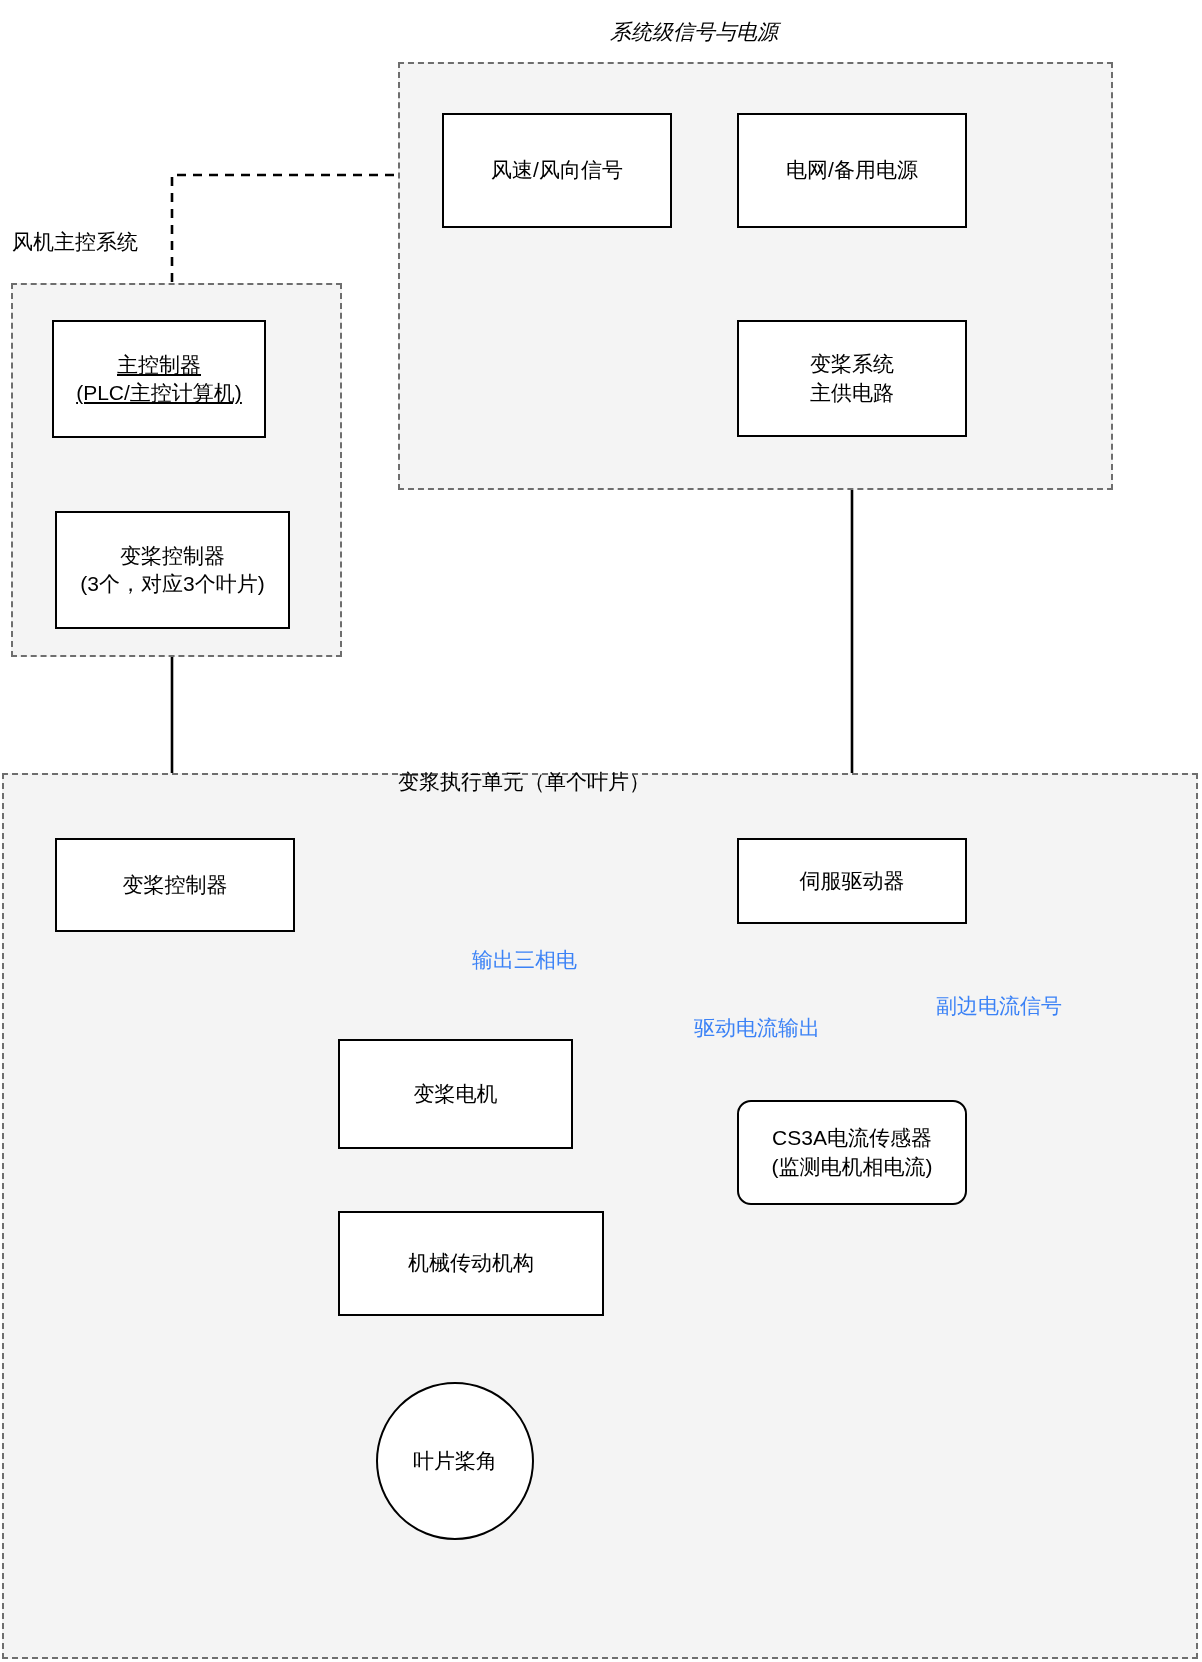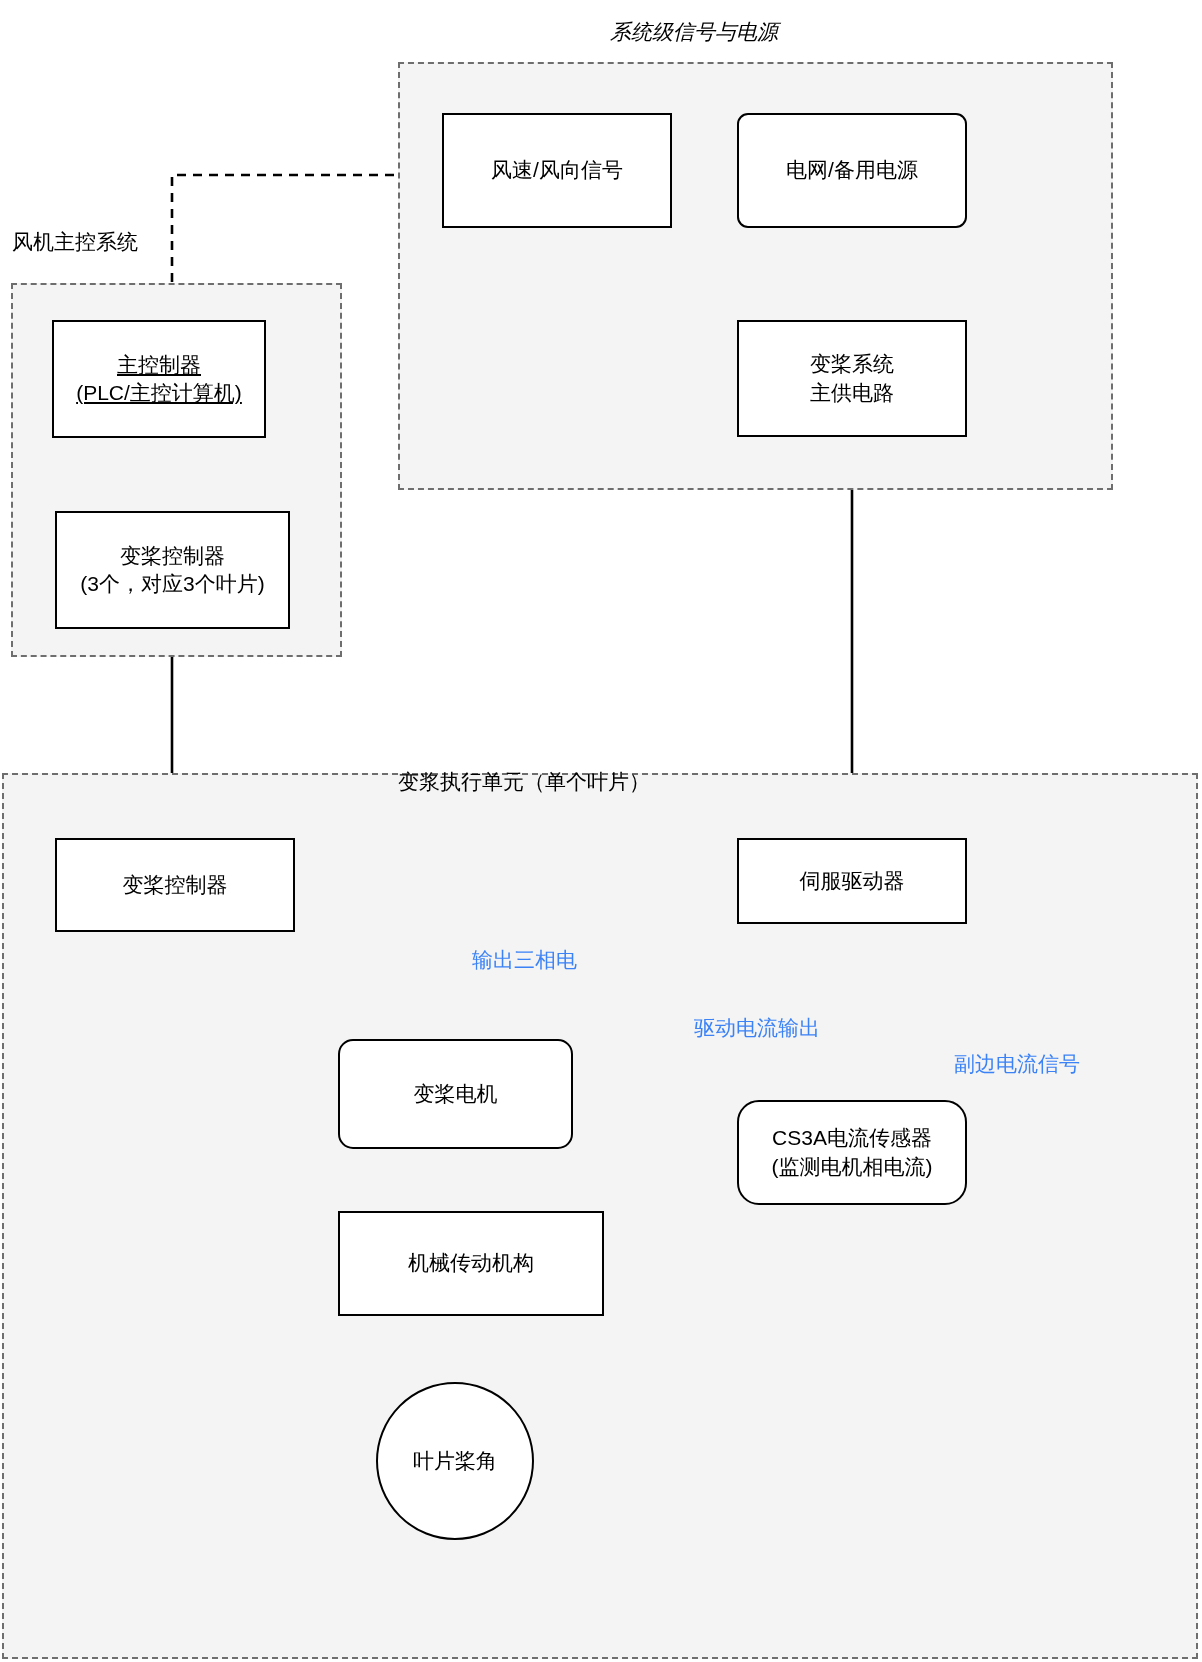--- a/index.html
+++ b/index.html
@@ -33,21 +33,21 @@
     text-align: center;
     background: #ffffff;
     border: 2px solid #000000;
     color: #000000;
     font-size: 21px;
     line-height: 1.35;
     white-space: pre-line;
     z-index: 3;
   }
   .node.rounded {
-    border-radius: 22px;
+    border-radius: 14px;
   }
   .node.circle {
     border-radius: 50%;
   }
   .group-box {
     position: absolute;
     box-sizing: border-box;
     background: #f4f4f4;
     border: 2px dashed #6e6e6e;
     z-index: 1;
@@ -128,41 +128,41 @@
       <path d="M456,1316 L456,1374" fill="none" stroke="#000000" stroke-width="2.6" marker-end="url(#arrow)"></path>
     </g>
   </svg>
 
   <div class="group-label" style="left:610px; top:18px;font-style:italic;">系统级信号与电源</div>
   <div class="group-label" style="left:12px; top:228px;">风机主控系统</div>
   <div class="group-label" style="left:398px; top:728px;margin-top:40px;">变浆执行单元（单个叶片）</div>
 
   <div class="node" style="left:442px; top:113px; width:230px; height:115px;">风速/风向信号</div>
 
-  <div class="node" style="left:737px; top:113px; width:230px; height:115px;border-radius:11px;">电网/备用电源</div>
+  <div class="node" style="left:737px; top:113px; width:230px; height:115px;">电网/备用电源</div>
 
   <div class="node" style="left:52px; top:320px; width:214px; height:118px;text-decoration:underline;">主控制器
 (PLC/主控计算机)</div>
 
   <div class="node" style="left:55px; top:511px; width:235px; height:118px;">变桨控制器
 (3个，对应3个叶片)</div>
 
   <div class="node" style="left:737px; top:320px; width:230px; height:117px;">变桨系统
 主供电路</div>
 
   <div class="node" style="left:55px; top:838px; width:240px; height:94px;">变桨控制器</div>
 
   <div class="node" style="left:737px; top:838px; width:230px; height:86px;">伺服驱动器</div>
 
-  <div class="node" style="left:338px; top:1039px; width:235px; height:110px;border-radius:15px;">变桨电机</div>
+  <div class="node" style="left:338px; top:1039px; width:235px; height:110px;">变桨电机</div>
 
   <div class="node rounded" style="left:737px; top:1100px; width:230px; height:105px;">CS3A电流传感器
 (监测电机相电流)</div>
 
   <div class="node" style="left:338px; top:1211px; width:266px; height:105px;">机械传动机构</div>
 
   <div class="node circle" style="left:376px; top:1382px; width:158px; height:158px;">叶片桨角</div>
 
   <div class="edge-label" style="left:472px; top:946px;">输出三相电</div>
   <div class="edge-label" style="left:694px; top:1014px;">驱动电流输出</div>
-  <div class="edge-label" style="left:936px; top:1050px;margin-left:18px;">副边电流信号</div>
+  <div class="edge-label" style="left:936px; top:992px;">副边电流信号</div>
 
 </div>
 
 </body></html>

